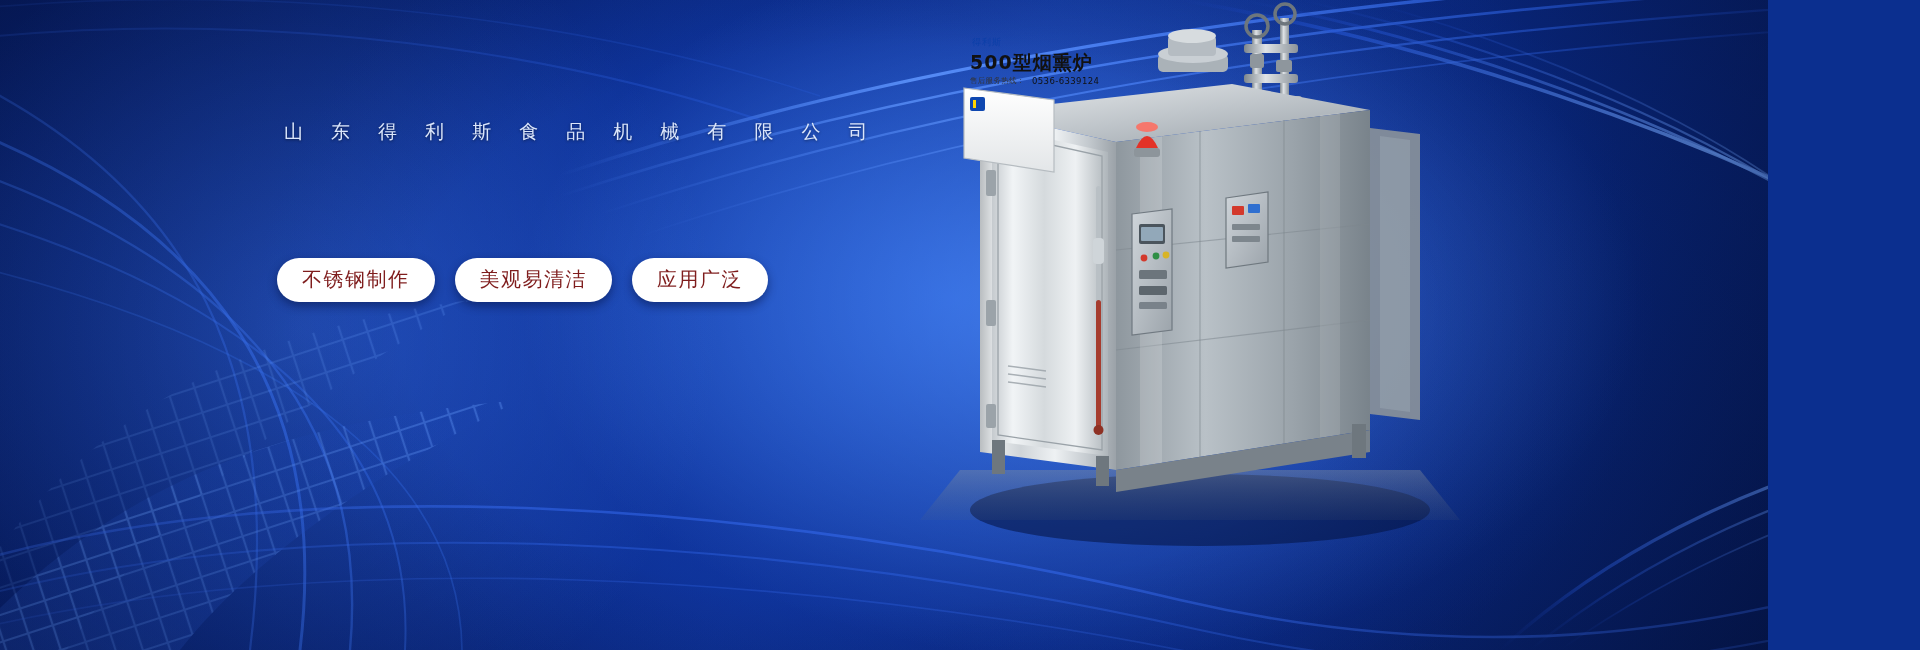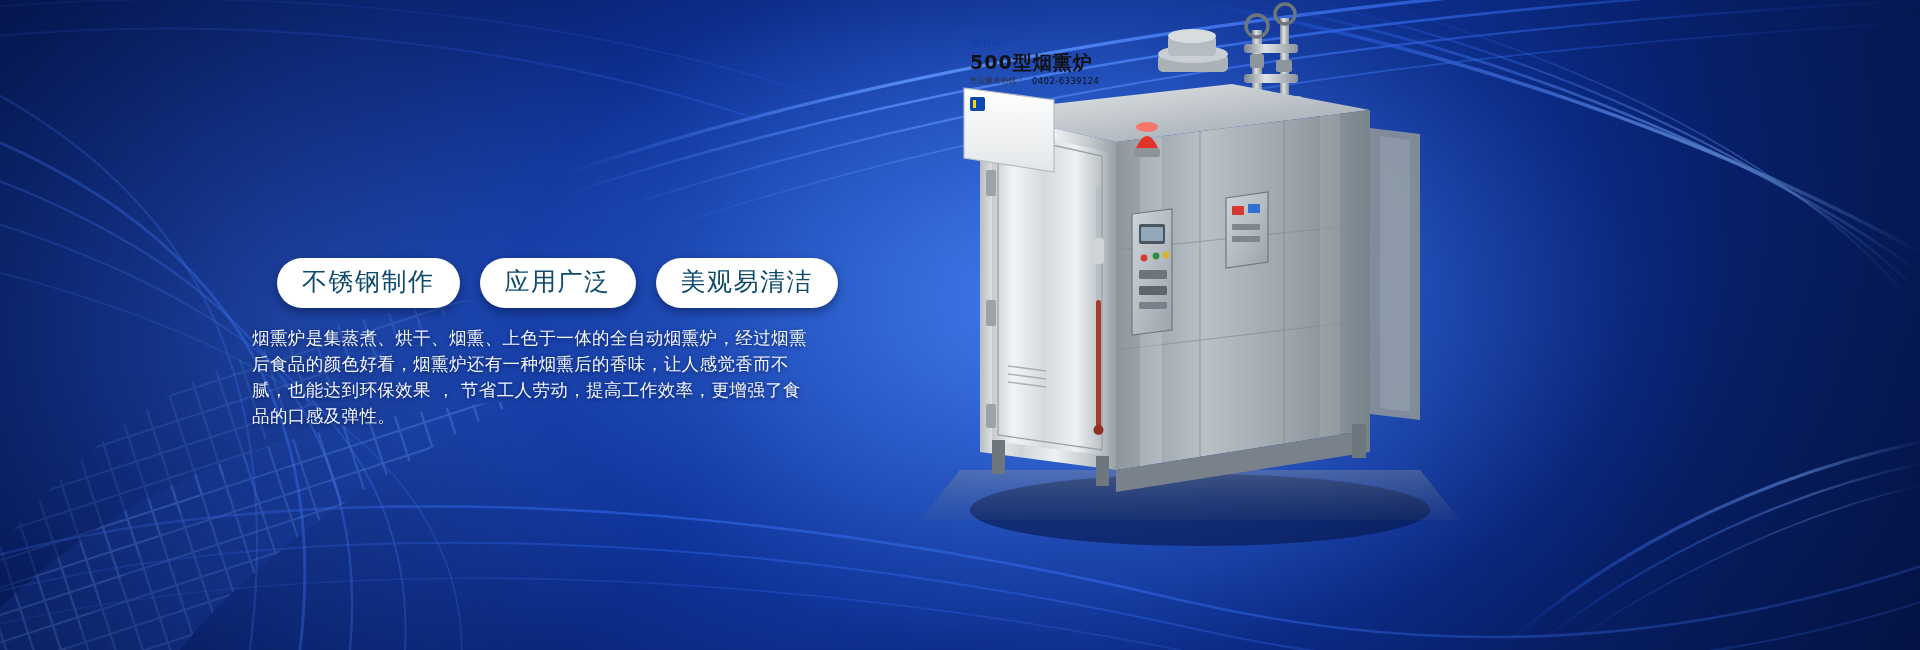--- a/index.html
+++ b/index.html
@@ -5,21 +5,21 @@
   * { margin:0; padding:0; box-sizing:border-box; }
   html,body { width:1920px; height:650px; overflow:hidden; }
   body {
     font-family:"DejaVu Sans","Liberation Sans",sans-serif;
     background:#0b2f8f;
   }
 
   
   #banner {
     position:relative;
-    width:1920px; height:650px;
+    width:1768px; height:650px;
     overflow:hidden;
     background:
       radial-gradient(ellipse 900px 620px at 54% 46%, rgba(30,86,210,0.95) 0%, rgba(18,60,172,0.55) 45%, rgba(8,34,120,0) 78%),
       radial-gradient(ellipse 1500px 900px at 18% 50%, rgba(14,52,160,0.9) 0%, rgba(7,30,108,0.6) 55%, rgba(4,18,78,0) 85%),
       linear-gradient(118deg, #061a52 0%, #0a2b86 26%, #1340b4 50%, #0a2c8c 72%, #061b58 100%);
     padding-left: 40px;
   }
 
   
   .vignette {
@@ -68,22 +68,22 @@
   }
 
   .pills {
     position:absolute;
     left:277px; top:258px;
     display:flex;
     gap:20px;
   }
   .pill {
     background:#ffffff;
-    color:#0c4a6e;
-    font-size:25px;
+    color:#7f1d1d;
+    font-size:20px;
     letter-spacing:1.5px;
     padding:9px 25px 11px;
     border-radius:26px;
     white-space:nowrap;
     box-shadow:0 4px 10px rgba(2,10,50,.45);
     line-height:1.2;
   }
 
   .desc {
     position:absolute;
@@ -347,30 +347,28 @@
       <g opacity=".9">
         <path d="M470 128 L520 134 L520 420 L470 414 Z" fill="#8b939a"></path>
         <path d="M480 136 L510 140 L510 412 L480 408 Z" fill="#a3abb1" opacity=".6"></path>
       </g>
     </svg>
 
     
     <span class="lbl lbl-brand">得利斯</span>
     <span class="lbl lbl-model">500型烟熏炉</span>
     <span class="lbl lbl-hot">售后服务热线：</span>
-    <span class="lbl lbl-phone">0402-6339124</span>
+    <span class="lbl lbl-phone">0536-6339124</span>
   </div>
 
   <div class="copy">
 
+    <div class="company">山 东 得 利 斯 食 品 机 械 有 限 公 司</div>
 
 
     <div class="pills">
       <span class="pill">不锈钢制作</span>
+      <span class="pill">美观易清洁</span>
       <span class="pill">应用广泛</span>
-      <span class="pill">美观易清洁</span>
     </div>
 
-    <div class="desc">
-      <p>烟熏炉是集蒸煮、烘干、烟熏、上色于一体的全自动烟熏炉，经过烟熏后食品的颜色好看，烟熏炉还有一种烟熏后的香味，让人感觉香而不腻，也能达到环保效果 ， 节省工人劳动，提高工作效率，更增强了食品的口感及弹性。</p>
-    </div>
   </div>
 </div>
 
 </body></html>

